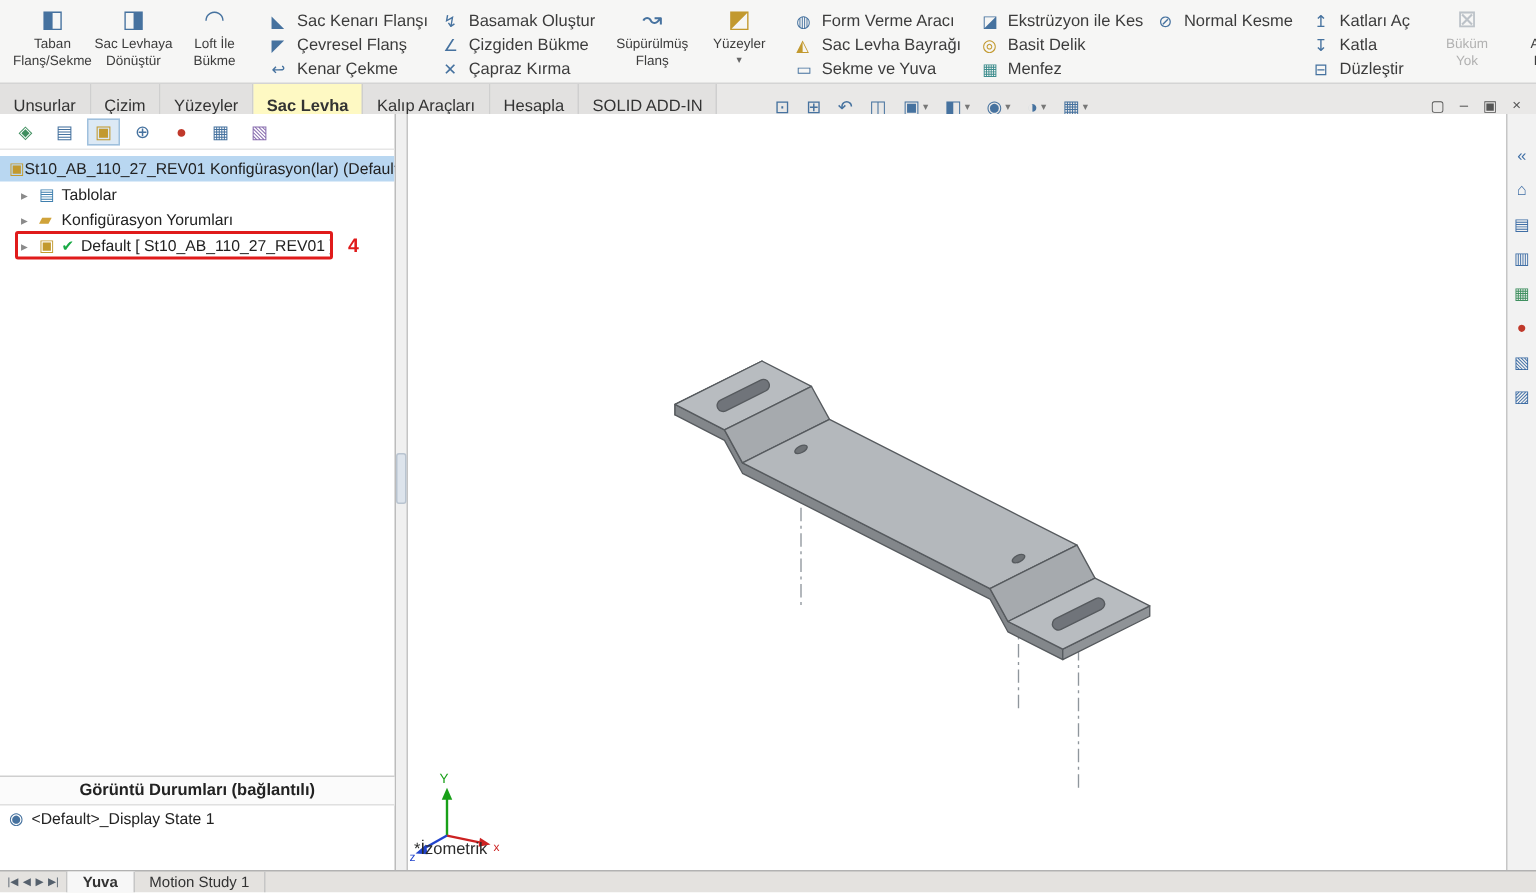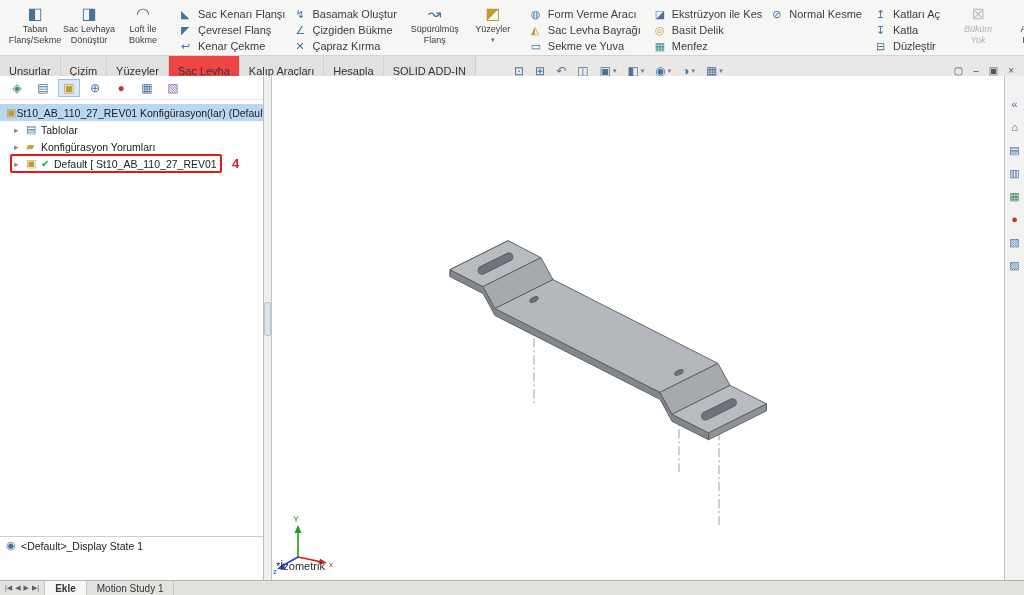--- a/index.html
+++ b/index.html
@@ -12,28 +12,28 @@
   .rb-sep { width:1px; background:#dddddd; margin:4px 2px; }
   .rb-large { width:54px; display:flex; flex-direction:column; align-items:center; text-align:center; padding-top:3px; cursor:default; }
   .rb-large .rb-icon { font-size:16px; line-height:18px; color:#46729f; }
   .rb-large .rb-label { font-size:9px; line-height:10.5px; color:#3c3c3c; white-space:pre-line; margin-top:1px; }
   .rb-col { display:flex; flex-direction:column; justify-content:flex-start; padding-top:4px; }
   .rb-small { display:flex; align-items:center; height:16px; padding:0 3px; }
   .rb-small .rb-icon { font-size:11px; width:14px; color:#46729f; }
   .rb-small .rb-label { font-size:11px; color:#3c3c3c; margin-left:3px; white-space:nowrap; }
   .rb-drop { font-size:7px; color:#666; margin-top:1px; }
   .disabled .rb-icon { color:#bcc2c8 !important; }
-  .disabled .rb-label { color:#b2b2b2 !important;font-style:italic; }
+  .disabled .rb-label { color:#b2b2b2 !important; }
   .ic-gold { color:#c2992e !important; }
   .ic-teal { color:#3d8d8d !important; }
 
   
   .tabbar { height:30px; background:#e9e8e7; border-bottom:1px solid #c6c6c6; display:flex; align-items:stretch; }
   .doc-tab { padding:0 9px; display:flex; align-items:center; font-size:11px; color:#333; border-right:1px solid #cfcfcf; background:#e2e1e0; cursor:default; white-space:nowrap; }
-  .doc-tab.active { background:#ef4444; font-weight:normal; }
+  .doc-tab.active { background:#fef9c3; font-weight:bold; }
   .hud { display:flex; align-items:center; margin-left:38px; gap:11px; }
   .hud-item { display:flex; align-items:center; color:#46729f; font-size:12px; cursor:default; }
   .hud-item .dd { font-size:7px; color:#777; margin-left:2px; }
   .winctl { margin-left:auto; display:flex; align-items:center; gap:10px; padding-right:10px; color:#555; font-size:10px; }
   .winctl span { cursor:default; }
 
   
   .main { position:absolute; top:76px; left:0; right:0; bottom:15px; display:flex; }
 
   .left-panel { width:264px; background:#fff; border-right:1px solid #bcbcbc; display:flex; flex-direction:column; }
@@ -305,20 +305,21 @@
           <span class="arrow">▸</span>
           <span class="t-icon gold">▣</span>
           <span class="t-check">✔</span>
           <span class="t-label">Default [ St10_AB_110_27_REV01 ]</span>
           <div class="ann-box"></div>
           <span class="ann-num">4</span>
         </div>
       </div>
 
       <div class="display-states">
+        <div class="panel-title">Görüntü Durumları (bağlantılı)</div>
         <div class="tree-row">
           <span class="t-icon blue">◉</span>
           <span class="t-label">&lt;Default&gt;_Display State 1</span>
         </div>
         <div class="ds-spacer"></div>
       </div>
     </div>
 
     <div class="splitter">
       <div class="splitter-handle"></div>
@@ -375,17 +376,17 @@
     </div>
   </div>
 
   <div class="bottom-bar">
     <div class="nav">
       <span>|◀</span>
       <span>◀</span>
       <span>▶</span>
       <span>▶|</span>
     </div>
-    <div class="bb-tab active">Ekle</div>
+    <div class="bb-tab active">Yuva</div>
     <div class="bb-tab">Motion Study 1</div>
   </div>
 
 </div>
 
 </body></html>

